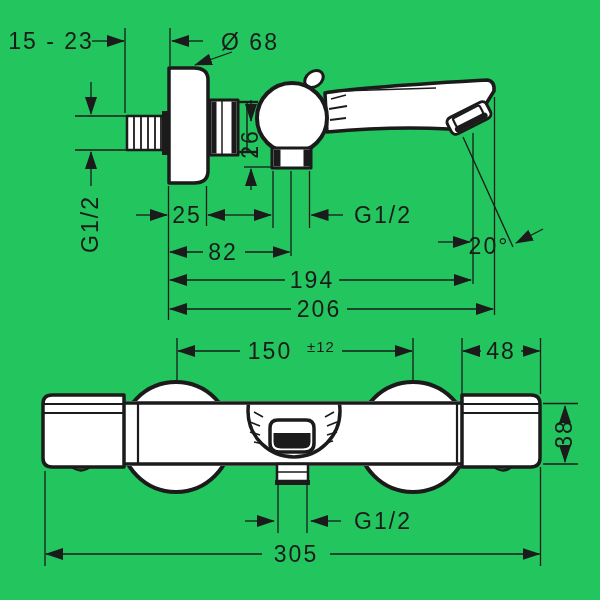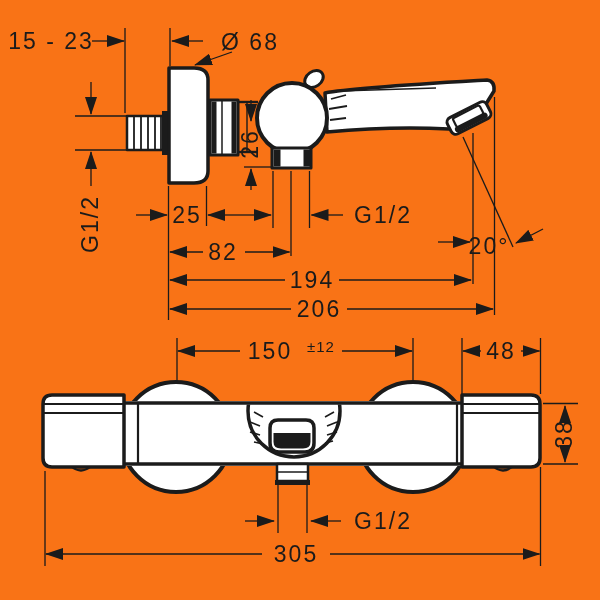--- a/index.html
+++ b/index.html
@@ -1,16 +1,16 @@
 <!DOCTYPE html>
 <html><head>
 <meta charset="utf-8">
 <style>
   html,body{margin:0;padding:0;background:#ffffff;}
-  .canvas{width:600px;height:600px;background:#f97316;position:relative;overflow:hidden;
+  .canvas{width:600px;height:600px;background:#22c55e;position:relative;overflow:hidden;
           font-family:"Liberation Sans", sans-serif;}
   svg{display:block;}
   .dim{font-family:"Liberation Sans", sans-serif;font-size:23px;letter-spacing:2px;
        fill:#1b1b1b;text-anchor:middle;dominant-baseline:central;}
   .dimsup{font-family:"Liberation Sans", sans-serif;font-size:15px;letter-spacing:1px;
        fill:#1b1b1b;text-anchor:middle;dominant-baseline:central;}
   .thin{stroke:#1b1b1b;stroke-width:1.3;fill:none;}
   .obj{stroke:#1b1b1b;fill:#ffffff;stroke-linejoin:round;stroke-linecap:round;}
 </style>
 </head>

